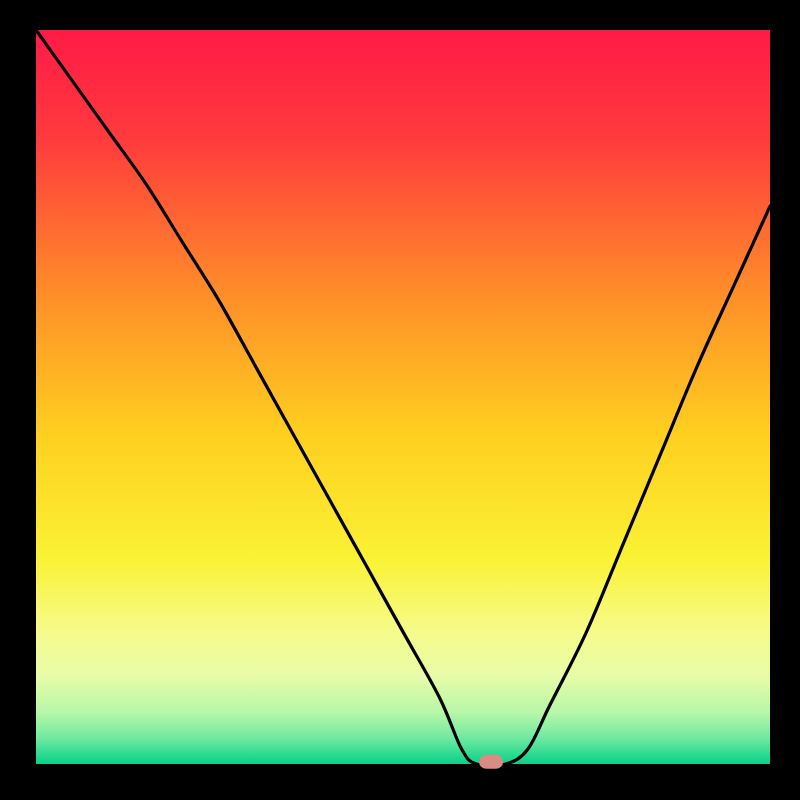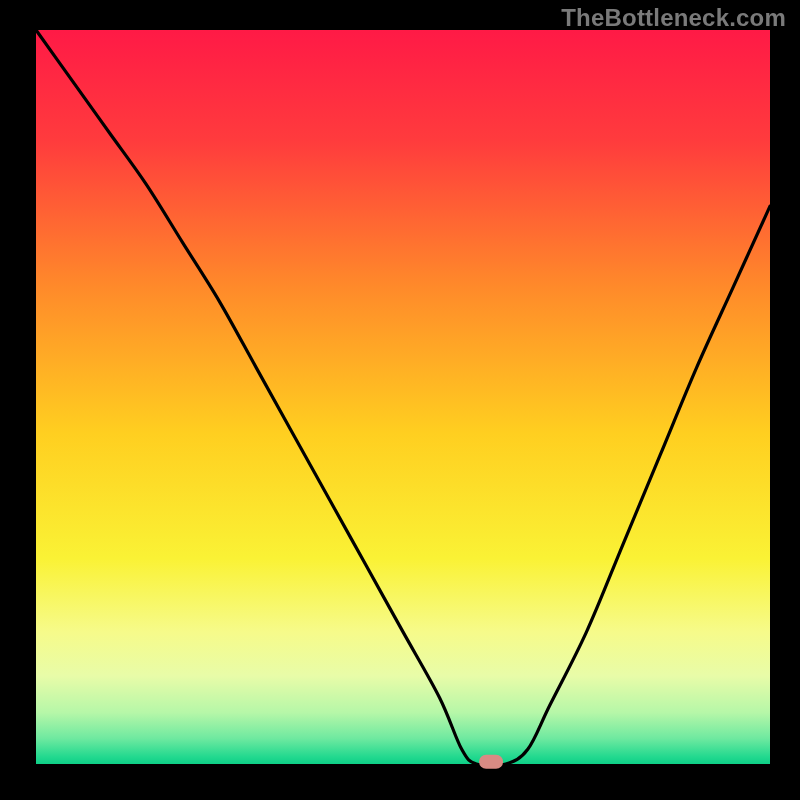--- a/index.html
+++ b/index.html
@@ -27,21 +27,20 @@
     letter-spacing: 0.2px;
   }
   svg {
     display: block;
   }
 </style>
 </head>
 <body>
 
 <div class="frame">
-  <div class="watermark">TheBottleneck.com</div>
 
   <svg id="chart-svg" width="800" height="800" viewBox="0 0 800 800">
     <defs>
       <linearGradient id="bg-grad" x1="0" y1="0" x2="0" y2="1">
           <stop offset="0%" stop-color="#ff1a46"></stop>
           <stop offset="15%" stop-color="#ff3b3d"></stop>
           <stop offset="35%" stop-color="#ff8a2a"></stop>
           <stop offset="55.00000000000001%" stop-color="#ffcf20"></stop>
           <stop offset="72%" stop-color="#faf235"></stop>
           <stop offset="82%" stop-color="#f6fb8a"></stop>

